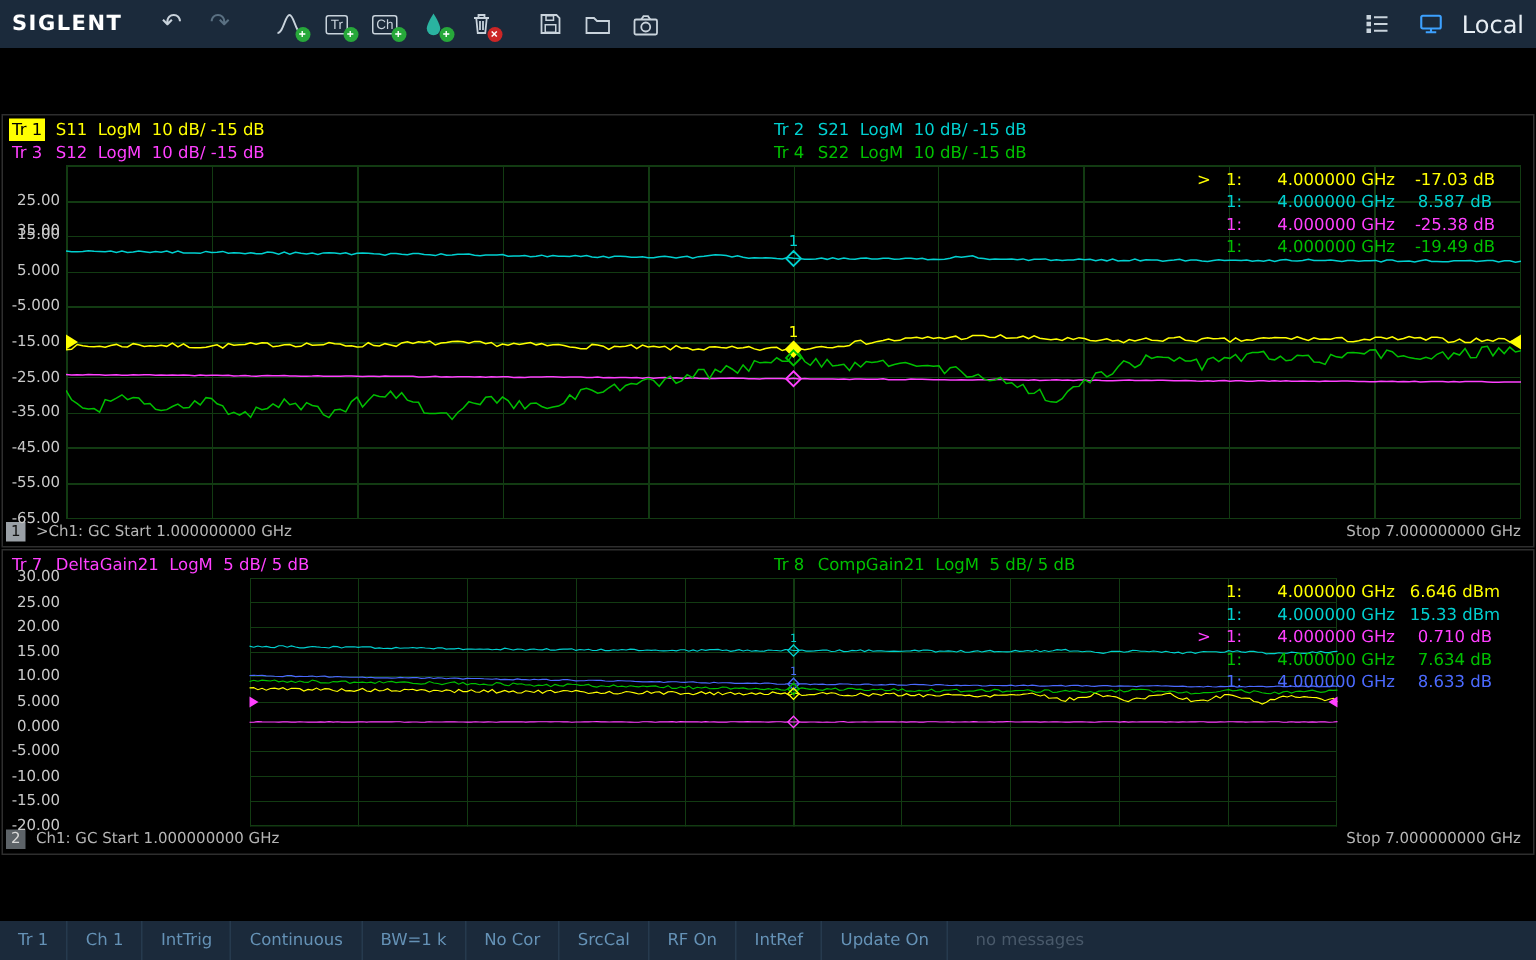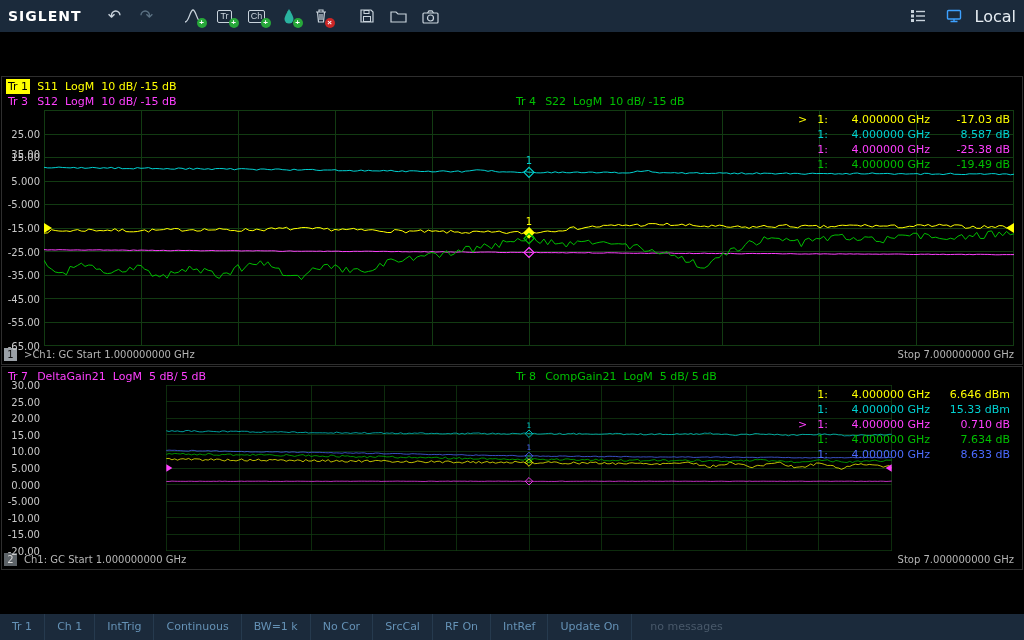--- a/index.html
+++ b/index.html
@@ -34,21 +34,21 @@
   .plotrow{flex:1;display:flex;min-height:0;}
   .yaxis{flex:0 0 42px;position:relative;font-size:10px;color:#c8c8c8;}
   .yaxis span{position:absolute;right:4px;transform:translateY(-50%);white-space:nowrap;}
   .plot{flex:1;position:relative;margin-right:8px;min-width:0;}
   .plot svg{position:absolute;left:0;top:0;width:100%;height:100%;}
   .readouts{position:absolute;top:2px;right:4px;font-size:11px;}
   .readout-row{display:flex;justify-content:flex-end;line-height:15px;white-space:pre;}
   .ro-pre{width:12px;text-align:left;}
   .ro-idx{width:18px;text-align:right;}
   .ro-freq{width:102px;text-align:right;}
-  .ro-val{width:80px;text-align:right;}
+  .ro-val{width:80px;text-align:center;}
 
   .pstatus{flex:0 0 16px;display:flex;align-items:center;font-size:10px;color:#b5b5b5;padding:0 8px 2px 2px;gap:7px;}
   .winid{flex:0 0 13px;height:13px;background:#9aa0a6;color:#111;font-size:10px;line-height:13px;text-align:center;}
   #panel-1 .winid{background:#5d6368;color:#d8d8d8;}
   .pstat-right{margin-left:auto;}
 
   
   .statusbar{flex:0 0 26px;background:#1b2a3b;margin-top:1px;display:flex;align-items:center;font-size:11px;color:#6592b6;}
   .sb-item{padding:0 12px;line-height:26px;border-right:1px solid #263a4e;white-space:nowrap;cursor:default;}
   .sb-item.dim{color:#49596a;border-right:none;margin-left:6px;}
@@ -143,20 +143,21 @@
       <span>Local</span>
     </div>
   </header>
 
   <div class="main">
 
     <section class="panel" id="panel-0">
       <div class="legend" id="legend-0">
           <div class="legend-row">
             <div class="legend-cell"><span class="tr-id active" style="color: rgb(255, 255, 0);">Tr 1</span><span style="color: rgb(255, 255, 0);">S11  LogM  10 dB/ -15 dB</span></div>
+            <div class="legend-cell"><span class="tr-id" style="color: rgb(0, 208, 208);">Tr 2</span><span style="color: rgb(0, 208, 208);">S21  LogM  10 dB/ -15 dB</span></div>
           </div>
           <div class="legend-row">
             <div class="legend-cell"><span class="tr-id" style="color: rgb(255, 64, 255);">Tr 3</span><span style="color: rgb(255, 64, 255);">S12  LogM  10 dB/ -15 dB</span></div>
             <div class="legend-cell"><span class="tr-id" style="color: rgb(0, 192, 0);">Tr 4</span><span style="color: rgb(0, 192, 0);">S22  LogM  10 dB/ -15 dB</span></div>
           </div>
         </div>
       <div class="plotrow">
         <div class="yaxis" id="yaxis-0">
             <span style="top: 0%; margin-top: 44px;">35.00</span>
             <span style="top: 10%;">25.00</span>

